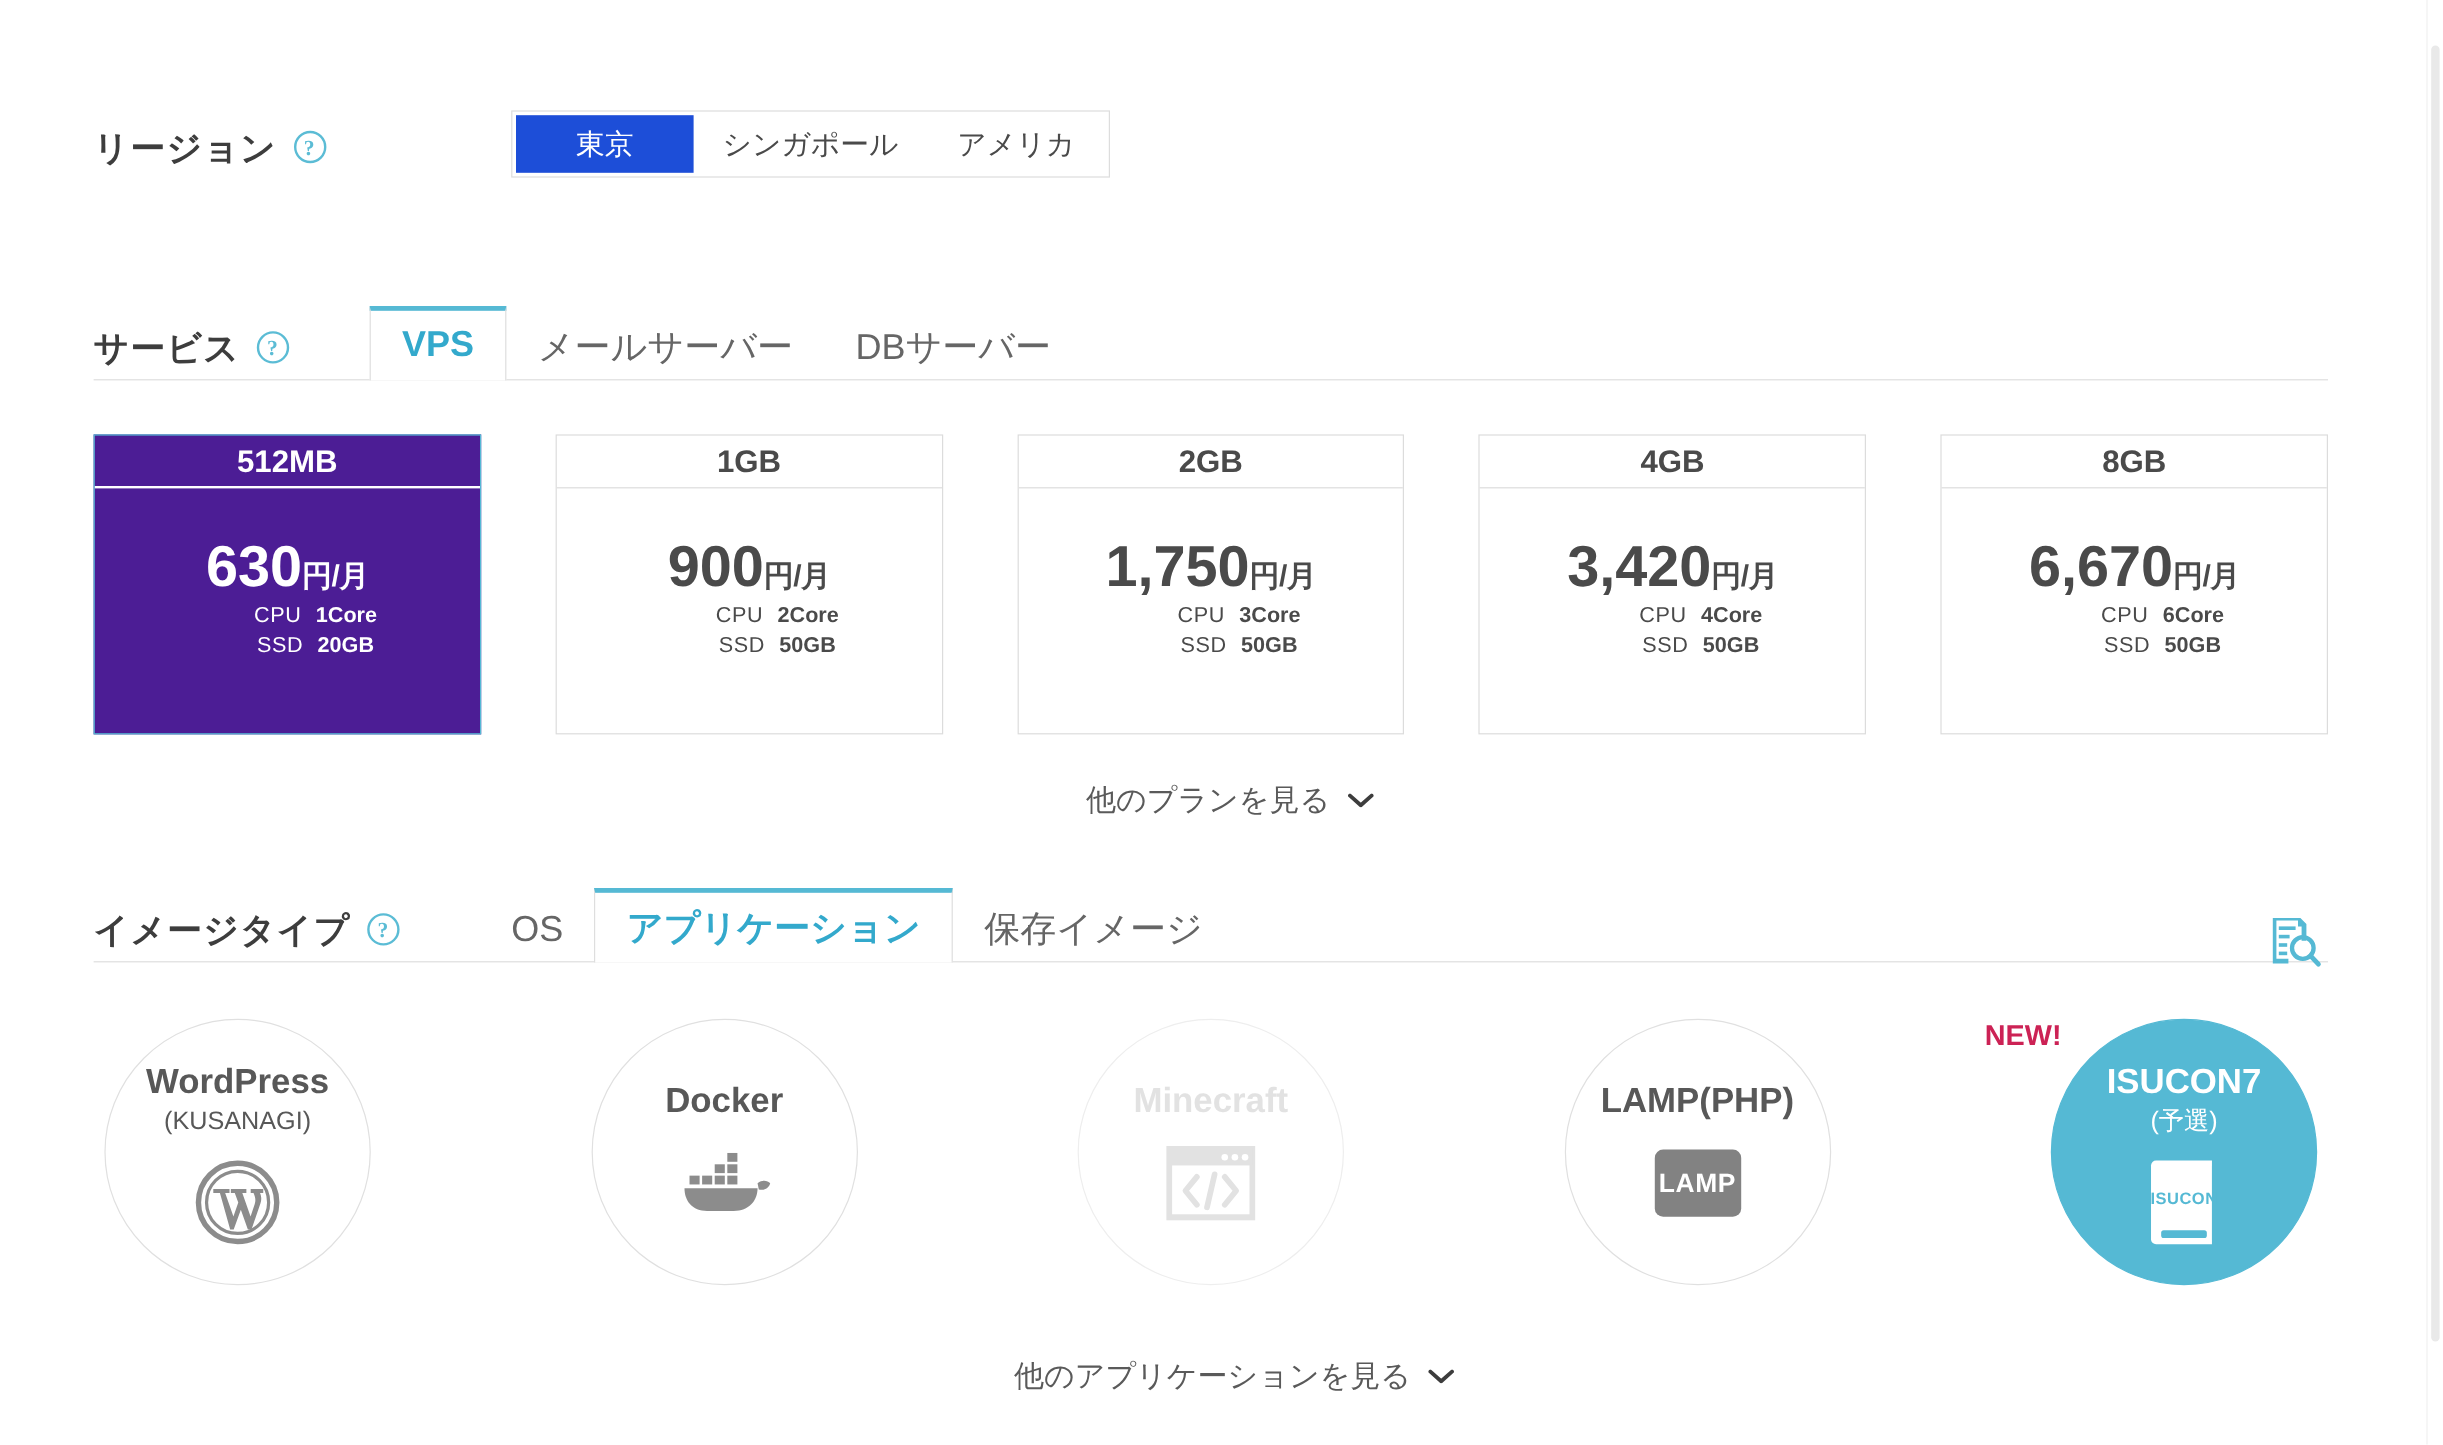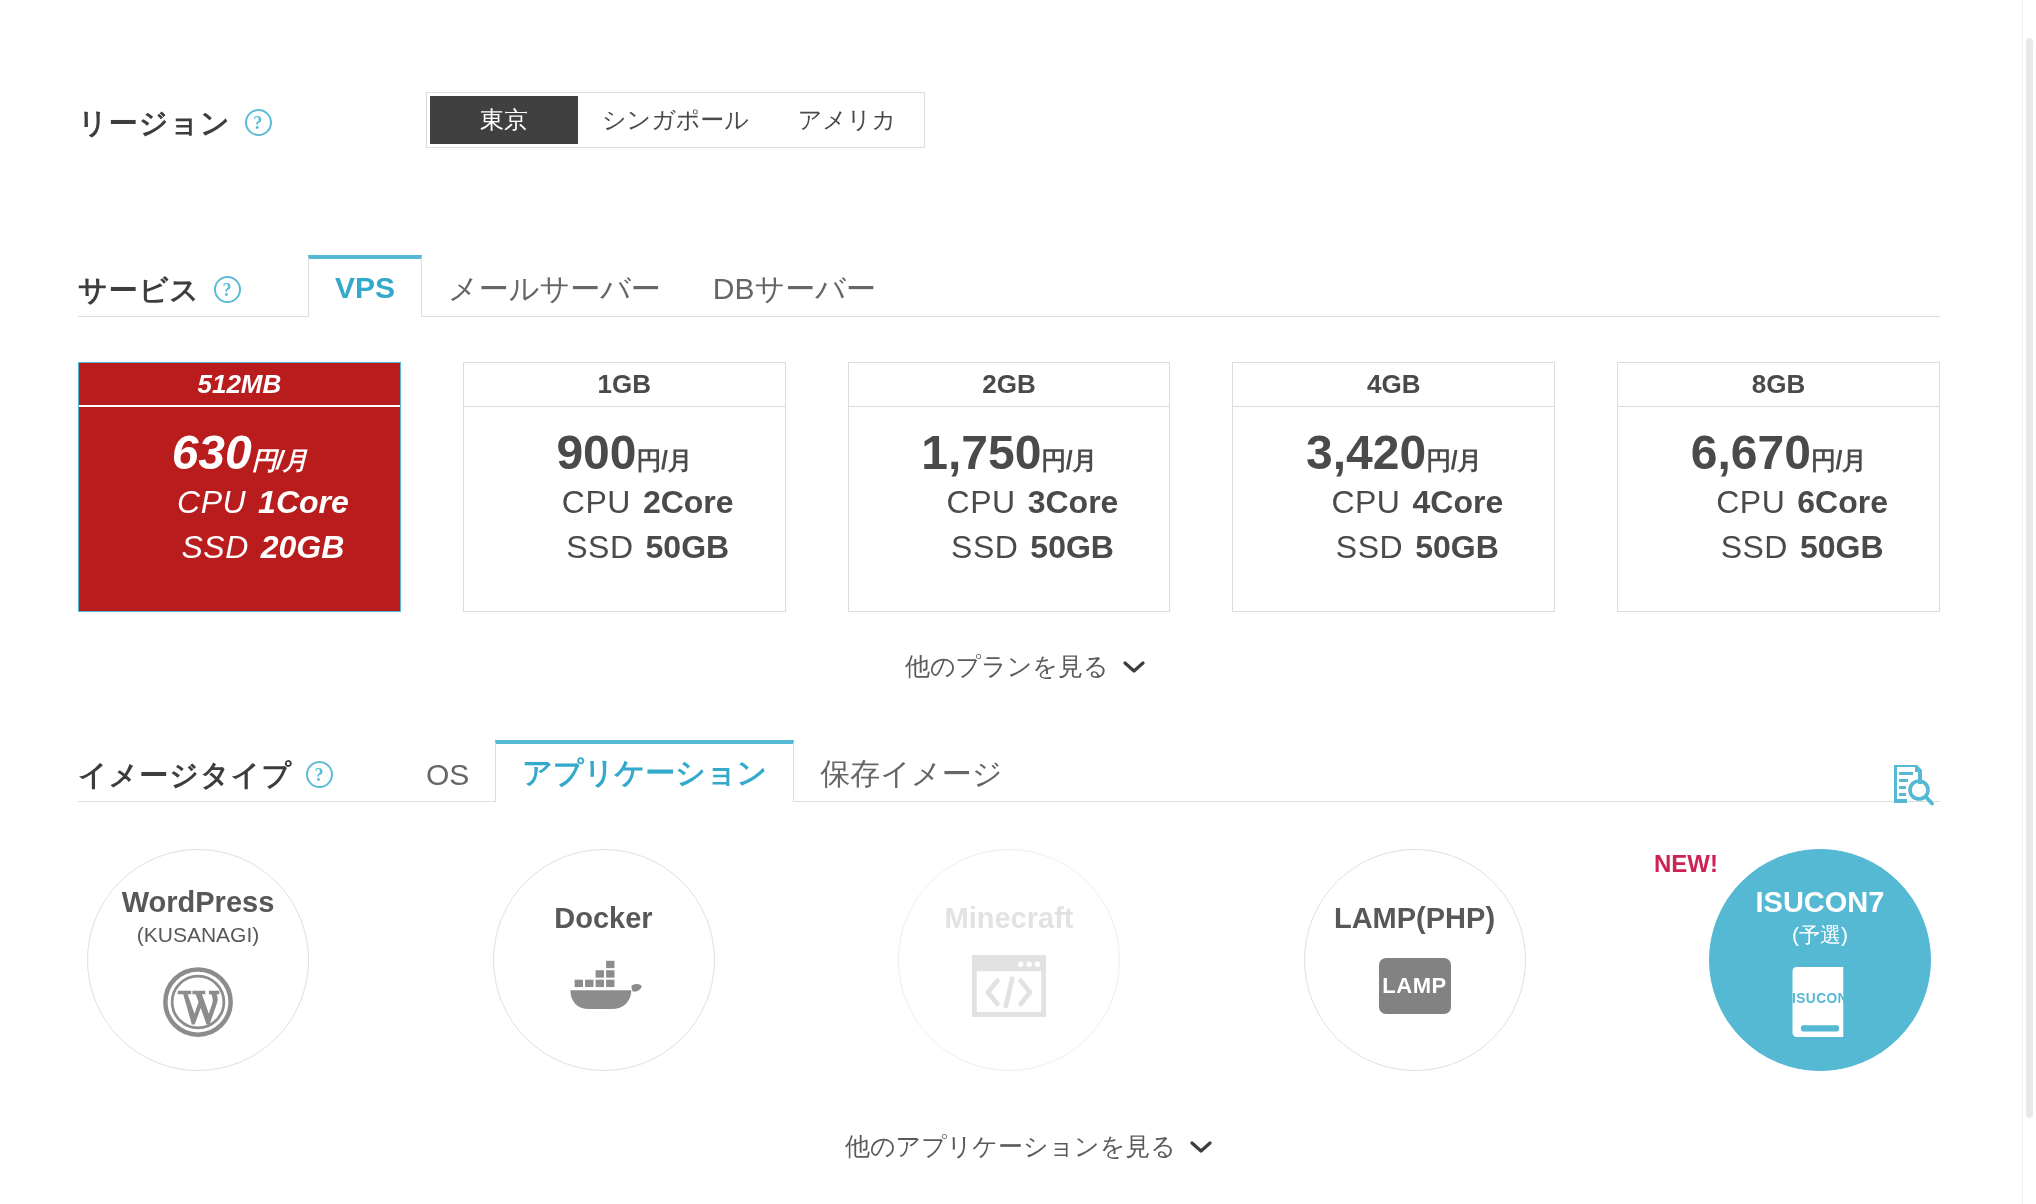--- a/index.html
+++ b/index.html
@@ -79,21 +79,21 @@
     min-width: 148px;
     padding: 0 24px;
     font-size: 24px;
     color: #4a4a4a;
     background: transparent;
     border: 0;
     cursor: pointer;
     font-family: inherit;
     white-space: nowrap;
   }
-  .region-btn.active { background: #404040; color: #ffffff; font-family: Liberation Mono, monospace; }
+  .region-btn.active { background: #1d4ed8; color: #ffffff; font-family: Liberation Mono, monospace; }
 
   
   .tabbar {
     position: absolute;
     display: flex;
     align-items: flex-end;
     height: 62px;
   }
   .tab {
     position: relative;
@@ -186,33 +186,32 @@
     color: #4a4a4a;
     line-height: 1.12;
     white-space: nowrap;
   }
   .plan-price .unit {
     font-size: 25px;
     font-weight: bold;
     letter-spacing: -0.5px;
   }
   .plan-spec {
-    font-size: 32px;
+    font-size: 18px;
     color: #4a4a4a;
     white-space: nowrap;
     line-height: 1.42;
     margin-left: 47px;
   }
   .plan-spec .k { font-weight: normal; letter-spacing: 0.5px; }
   .plan-spec .v { font-weight: bold; margin-left: 12px; }
 
   .plan.selected {
-    background: #b91c1c;
+    background: #4c1d95;
     border-color: #55b9d4;
-    font-style: italic;
   }
   .plan.selected .plan-head {
     color: #ffffff;
     border-bottom: 2px solid #ffffff;
   }
   .plan.selected .plan-price,
   .plan.selected .plan-spec { color: #ffffff; }
 
   
   .more-link {

